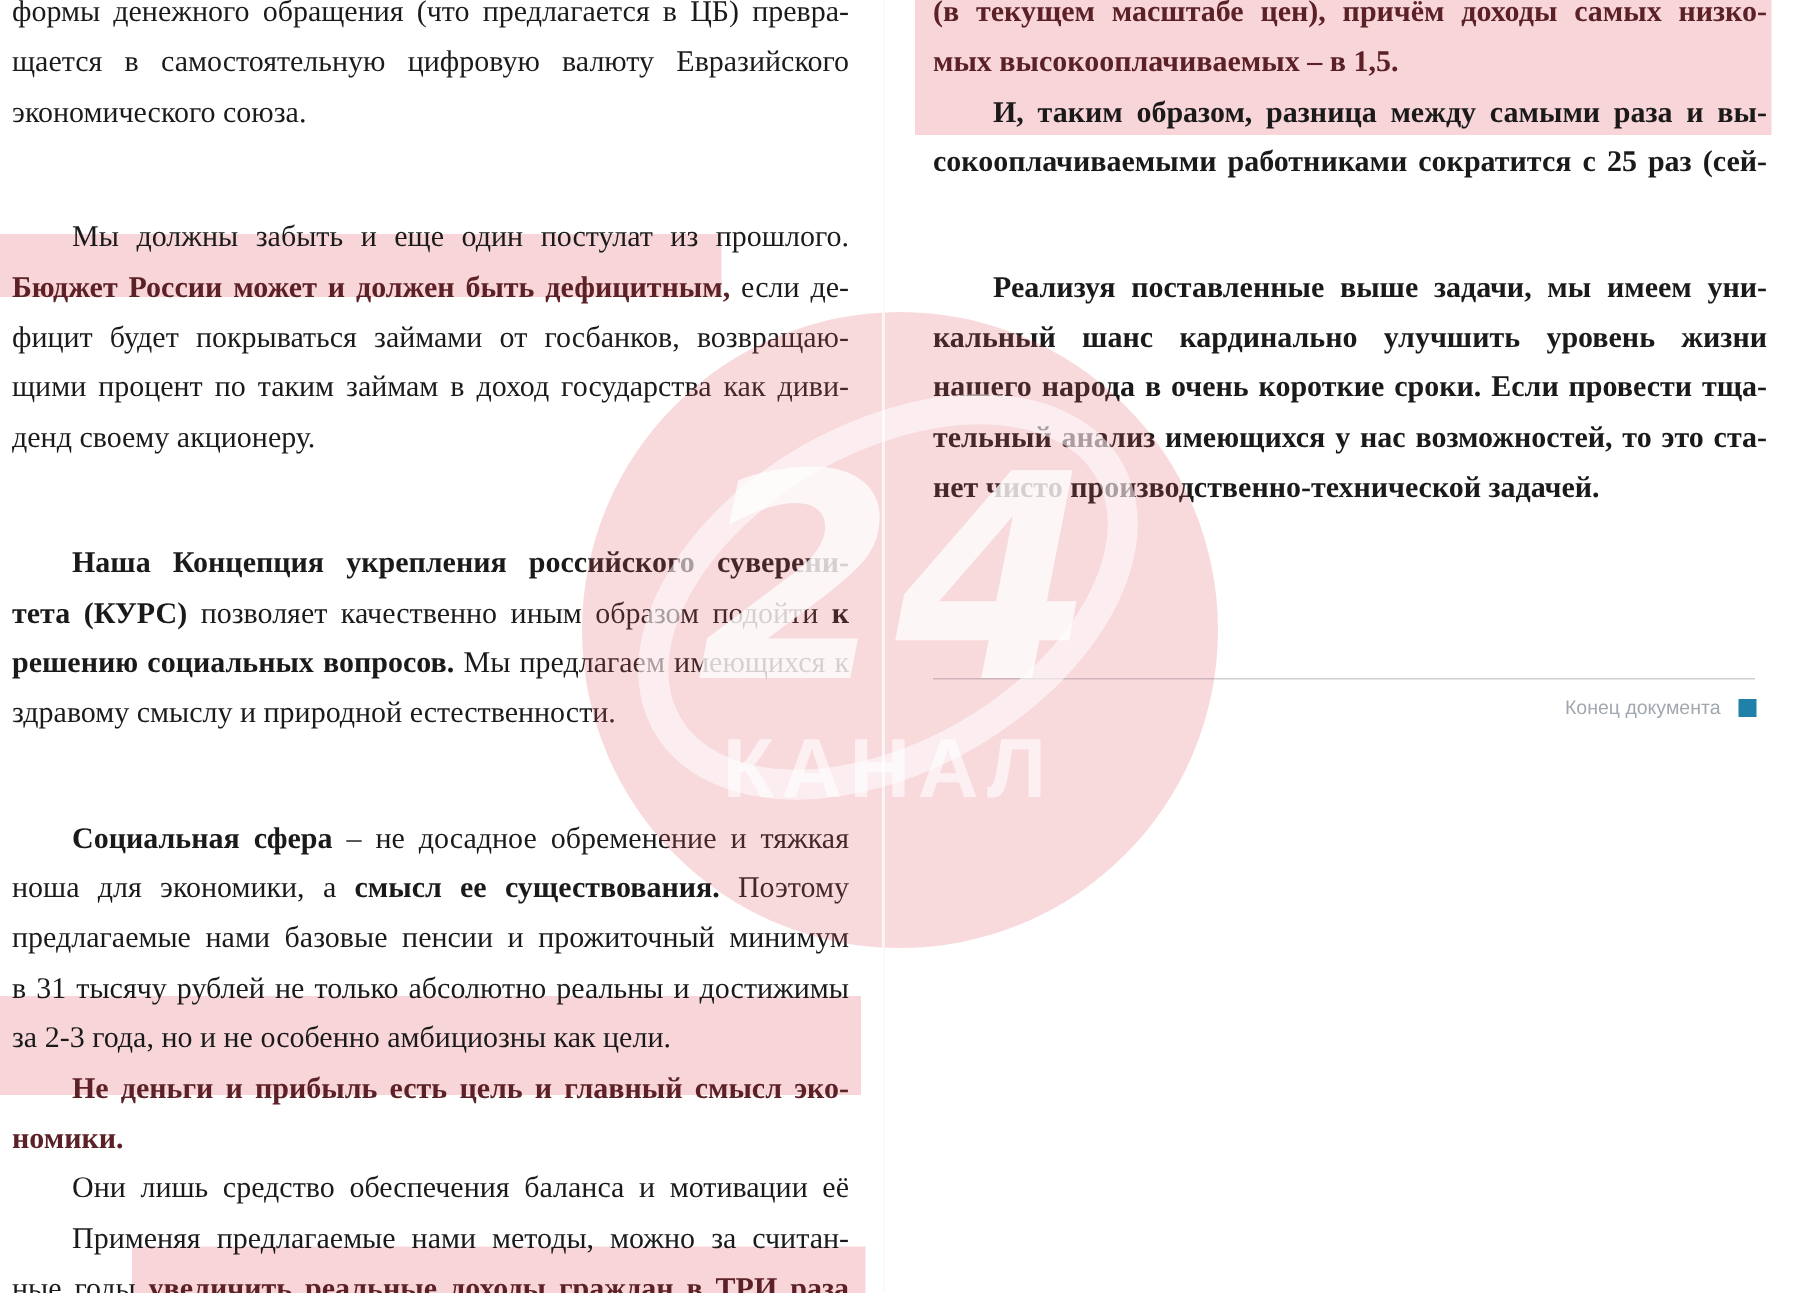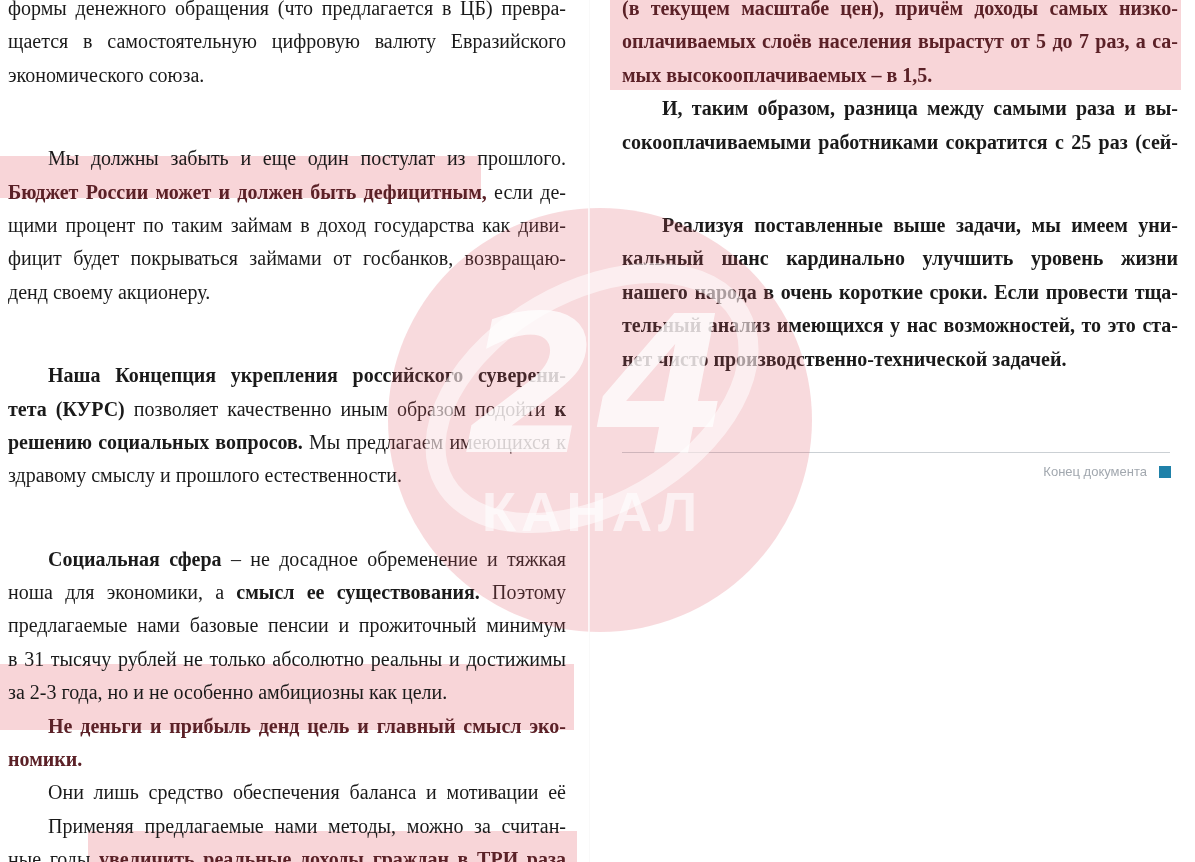--- a/index.html
+++ b/index.html
@@ -55,53 +55,52 @@
 <div>
   <div class="col" id="col-left">
       <div class="para">
         <div class="line just"><span>формы денежного обращения (что предлагается в ЦБ) превра-</span></div>
         <div class="line just"><span>щается в самостоятельную цифровую валюту Евразийского</span></div>
         <div class="line"><span>экономического союза.</span></div>
       </div>
       <div class="para gap">
         <div class="line just ind"><span>Мы должны забыть и еще один постулат из прошлого.</span></div>
         <div class="line just"><span class="b m">Бюджет России может и должен быть дефицитным,</span><span> если де-</span></div>
+        <div class="line just"><span>фицит будет покрываться займами от госбанков, возвращаю-</span></div>
         <div class="line just"><span>щими процент по таким займам в доход государства как диви-</span></div>
-        <div class="line just"><span>фицит будет покрываться займами от госбанков, возвращаю-</span></div>
         <div class="line"><span>денд своему акционеру.</span></div>
       </div>
       <div class="para gap">
         <div class="line just ind"><span class="b">Наша Концепция укрепления российского суверени-</span></div>
         <div class="line just"><span class="b">тета (КУРС)</span><span> позволяет качественно иным образом подойти </span><span class="b">к</span></div>
         <div class="line just"><span class="b">решению социальных вопросов.</span><span> Мы предлагаем имеющихся к</span></div>
-        <div class="line"><span>здравому смыслу и прошлого естественности.</span></div>
+        <div class="line"><span>здравому смыслу и природной естественности.</span></div>
       </div>
       <div class="para gap">
         <div class="line just ind"><span class="b">Социальная сфера</span><span> – не досадное обременение и тяжкая</span></div>
         <div class="line just"><span>ноша для экономики, а </span><span class="b">смысл ее существования.</span><span> Поэтому</span></div>
         <div class="line just"><span>предлагаемые нами базовые пенсии и прожиточный минимум</span></div>
         <div class="line just"><span>в 31 тысячу рублей не только абсолютно реальны и достижимы</span></div>
         <div class="line"><span>за 2-3 года, но и не особенно амбициозны как цели.</span></div>
       </div>
       <div class="para">
-        <div class="line just ind"><span class="b m">Не деньги и прибыль денд цель и главный смысл эко-</span></div>
+        <div class="line just ind"><span class="b m">Не деньги и прибыль есть цель и главный смысл эко-</span></div>
         <div class="line"><span class="b m">номики.</span></div>
       </div>
       <div class="para">
         <div class="line just ind"><span>Они лишь средство обеспечения баланса и мотивации её</span></div>
       </div>
       <div class="para">
         <div class="line just ind"><span>Применяя предлагаемые нами методы, можно за считан-</span></div>
         <div class="line just"><span>ные годы </span><span class="b m">увеличить реальные доходы граждан в ТРИ раза</span></div>
       </div>
     </div>
   <div class="col" id="col-right">
       <div class="para">
         <div class="line just"><span class="b m">(в текущем масштабе цен), причём доходы самых низко-</span></div>
-        <div class="line just"><span class="b m">оплачиваемых слоёв населения вырастут от 5 до 7 раз, а са-</span></div>
         <div class="line"><span class="b m">мых высокооплачиваемых – в 1,5.</span></div>
       </div>
       <div class="para">
         <div class="line just ind"><span class="b">И, таким образом, разница между самыми раза и вы-</span></div>
         <div class="line just"><span class="b">сокооплачиваемыми работниками сократится с 25 раз (сей-</span></div>
       </div>
       <div class="para gap">
         <div class="line just ind"><span class="b">Реализуя поставленные выше задачи, мы имеем уни-</span></div>
         <div class="line just"><span class="b">кальный шанс кардинально улучшить уровень жизни</span></div>
         <div class="line just"><span class="b">нашего народа в очень короткие сроки. Если провести тща-</span></div>

